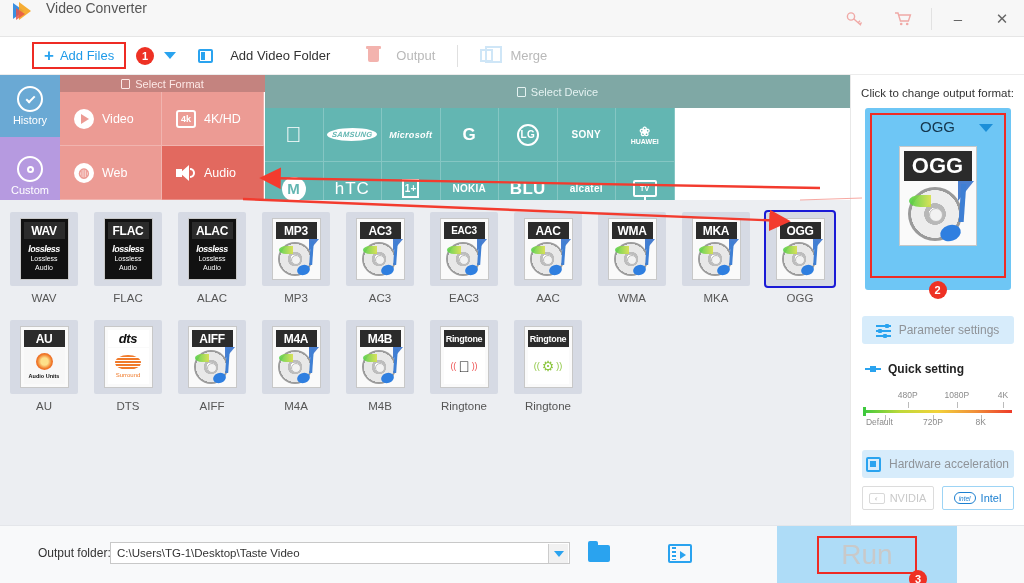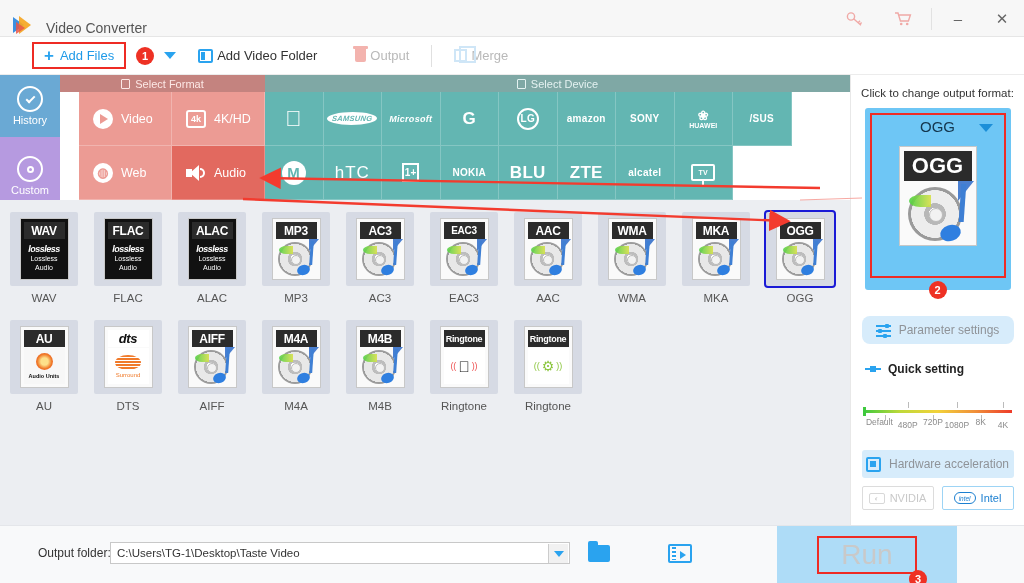--- a/index.html
+++ b/index.html
@@ -8,21 +8,21 @@
     font-family:"Liberation Sans", sans-serif;
     background:#eceef2; color:#444;
     -webkit-font-smoothing:antialiased;
   }
   .app { position:relative; width:1024px; height:583px; background:#fff; }
 
   
   .titlebar {
     position:absolute; left:0; top:0; width:1024px; height:37px;
     background:#f7f7f7; border-bottom:1px solid #e6e6e6;
-    display:flex; align-items:flex-end;
+    display:flex; align-items:flex-start;
   }
   .logo { margin-left:12px; width:22px; height:22px; position:relative; }
   .logo .tri-a{position:absolute;left:1px;top:3px;width:0;height:0;
     border-top:8px solid transparent;border-bottom:8px solid transparent;border-left:11px solid #3b8fe0;}
   .logo .tri-b{position:absolute;left:7px;top:2px;width:0;height:0;
     border-top:9px solid transparent;border-bottom:9px solid transparent;border-left:12px solid #f5a623;opacity:.92;}
   .logo .tri-c{position:absolute;left:4px;top:8px;width:0;height:0;
     border-top:6px solid transparent;border-bottom:6px solid transparent;border-left:9px solid #e8564a;opacity:.85;}
   .app-title{ margin-left:12px; font-size:14px; color:#555; }
   .tb-right{ position:absolute; right:0; top:0; height:37px; display:flex; align-items:center; }
@@ -39,21 +39,21 @@
     margin-left:32px; display:flex; align-items:center; gap:6px;
     padding:3px 10px; border:2px solid #ee2b24; color:#1f9ae8; font-size:13px; background:#fff;
   }
   .plus{ color:#2aa3ef; font-size:17px; line-height:1; font-weight:bold; }
   .badge{
     width:18px; height:18px; border-radius:50%; background:#ee3124; color:#fff;
     font-size:11px; display:flex; align-items:center; justify-content:center; font-weight:bold;
   }
   .badge-1{ margin-left:10px; }
   .caret-dn{ margin-left:10px; width:0;height:0;border-left:6px solid transparent;border-right:6px solid transparent;border-top:7px solid #29a3ef; }
-  .tb-item{ display:flex; align-items:center; gap:4px; font-size:13px; }
+  .tb-item{ display:flex; align-items:center; gap:17px; font-size:13px; }
   .tb-item.dim{ color:#b9b9b9; }
   .tb-item.on{ color:#333; }
   .ml22{ margin-left:22px;} .ml38{margin-left:38px;}
   .vsep{ width:1px; height:22px; background:#e0e0e0; margin:0 22px; }
   .ico-folderv{ width:15px;height:14px;border:2px solid #2aa3ef;border-radius:2px;position:relative;background:#fff;}
   .ico-folderv:after{content:"";position:absolute;left:1px;top:1px;width:4px;height:8px;background:#2aa3ef;}
   .ico-trash{ width:11px;height:13px;background:#f3b3ae;border-radius:0 0 2px 2px;position:relative;}
   .ico-trash:before{content:"";position:absolute;left:-2px;top:-3px;width:15px;height:3px;background:#f3b3ae;border-radius:1px;}
   .ico-merge{ width:13px;height:13px;border:2px solid #cfe6f7;position:relative;}
   .ico-merge:after{content:"";position:absolute;left:3px;top:-5px;width:13px;height:13px;border:2px solid #cfe6f7;}
@@ -63,23 +63,23 @@
   .sidecol{ position:absolute; left:0; top:0; width:60px; height:125px; }
   .side-btn{ width:60px; height:62px; display:flex; flex-direction:column; align-items:center; justify-content:center; color:#fff; font-size:11px; gap:2px;}
   .side-history{ background:#6aa9d4; }
   .side-custom{ background:#b69ae0; height:78px; }
   .circ-ico{ width:26px;height:26px;border:2px solid #fff;border-radius:50%;position:relative;display:flex;align-items:center;justify-content:center;}
   .chk{ width:9px;height:5px;border-left:2px solid #fff;border-bottom:2px solid #fff;transform:rotate(-45deg);margin-top:-2px;}
   .gear-d{ width:7px;height:7px;border:2px solid #fff;border-radius:50%;}
 
   .fmtcol{ position:absolute; left:60px; top:0; width:205px; height:125px; }
   .hdr-format{ height:17px; background:#c4837f; color:#fde8e6; font-size:11px; display:flex; align-items:center; justify-content:center; gap:5px;}
-  .hdr-device{ height:17px; background:#7fa8a5; color:#e4f2f1; font-size:11px; display:flex; align-items:center; justify-content:center; gap:5px;}
+  .hdr-device{ height:33px; background:#7fa8a5; color:#e4f2f1; font-size:11px; display:flex; align-items:center; justify-content:center; gap:5px;}
   .hdr-ico{ width:9px;height:10px;border:1.5px solid currentColor;border-radius:1px;}
-  .fmt-row{ display:flex;padding-left:19px; }
+  .fmt-row{ display:flex; }
   .fmt-cell{ width:102px; height:54px; background:#ec9b94; color:#fff; font-size:12.5px;
              display:flex; align-items:center; gap:8px; padding-left:14px; border-right:1px solid rgba(255,255,255,.25); border-bottom:1px solid rgba(255,255,255,.25);}
   .fmt-cell.sel{ background:#e2695f; }
   .ico-play{ width:20px;height:20px;border-radius:50%;background:#fff;position:relative;}
   .ico-play:after{content:"";position:absolute;left:7px;top:5px;width:0;height:0;border-top:5px solid transparent;border-bottom:5px solid transparent;border-left:8px solid #ec9b94;}
   .ico-4k{ width:20px;height:18px;border:2px solid #fff;border-radius:3px; font-size:9px; font-weight:bold; display:flex;align-items:center;justify-content:center;}
   .ico-web{ width:20px;height:20px;border-radius:50%;background:#fff;color:#ec9b94;font-size:13px;display:flex;align-items:center;justify-content:center;font-weight:bold;}
   .ico-spk{ width:20px;height:16px;position:relative;}
   .ico-spk .bx{position:absolute;left:0;top:4px;width:6px;height:8px;background:#fff;}
   .ico-spk .cn{position:absolute;left:4px;top:0;width:0;height:0;border-top:8px solid transparent;border-bottom:8px solid transparent;border-right:9px solid #fff;}
@@ -156,34 +156,34 @@
   .out-disc{ position:absolute; left:8px; top:40px; width:54px; height:54px; border-radius:50%;
       background:radial-gradient(circle at 50% 50%, #fff 0 16%, #b8b8b8 17% 28%, #ededed 29% 62%, #9a9a9a 63% 80%, #dcdcdc 81% 100%);}
   .out-disc:after{content:"";position:absolute;left:21px;top:21px;width:12px;height:12px;border-radius:50%;background:#f2f2f2;border:1px solid #bbb;}
   .out-discclr{position:absolute;left:9px;top:48px;width:22px;height:12px;background:linear-gradient(90deg,#4ad13f,#d8e04a);border-radius:50% 0 0 50%;opacity:.9;}
   .out-note{position:absolute;right:2px;top:34px;width:36px;height:62px;}
   .out-note .stem{position:absolute;right:9px;top:3px;width:5px;height:38px;background:#3e7fd4;transform:skewX(-4deg);}
   .out-note .flag{position:absolute;right:0;top:0;width:0;height:0;border-left:16px solid #4a7fd0;border-bottom:20px solid transparent;}
   .out-note .head{position:absolute;right:13px;bottom:2px;width:21px;height:16px;border-radius:50%;background:#2f7fe0;transform:rotate(-18deg);}
   .badge-2{ position:absolute; left:50%; transform:translateX(-50%); bottom:-9px; width:18px;height:18px;border-radius:50%;background:#ee3124;color:#fff;font-size:11px;display:flex;align-items:center;justify-content:center;font-weight:bold;}
 
-  .param-btn{ margin:26px auto 0; width:152px; height:28px; background:#d7ecfb; border-radius:8px;
+  .param-btn{ margin:26px auto 0; width:152px; height:28px; background:#d7ecfb; border-radius:3px;
       display:flex; align-items:center; justify-content:center; gap:8px; font-size:12px; color:#8f9398;}
   .ico-param{ width:15px;height:13px;position:relative;}
   .ico-param i{position:absolute;left:0;height:2px;background:#2aa3ef;}
   .ico-param i:nth-child(1){top:1px;width:15px;} .ico-param i:nth-child(2){top:6px;width:15px;} .ico-param i:nth-child(3){top:11px;width:15px;}
   .ico-param b{position:absolute;width:4px;height:4px;background:#2aa3ef;border-radius:1px;}
   .ico-param b:nth-child(4){top:0;left:9px;} .ico-param b:nth-child(5){top:5px;left:2px;} .ico-param b:nth-child(6){top:10px;left:7px;}
 
   .quick-hd{ margin:18px 0 0 14px; display:flex; align-items:center; gap:7px; font-size:12px; color:#222; font-weight:bold;}
   .qslider{ position:relative; margin:14px 12px 0; height:44px;}
   .qbar{ position:absolute; left:0; right:0; top:20px; height:3px; background:linear-gradient(90deg,#3ec93e,#bfd93a,#f2d23a,#f0903a,#ee3b2a);}
   .qtick{ position:absolute; width:1px; height:6px; background:#bbb; }
   .qlab{ position:absolute; font-size:8.5px; color:#8b8b8b; transform:translateX(-50%); white-space:nowrap;}
-  .qlab.top{ top:0;margin-top:30px; } .qlab.bot{ top:27px; }
+  .qlab.top{ top:0; } .qlab.bot{ top:27px; }
   .qslider .handle{ position:absolute; left:0; top:17px; width:3px; height:9px; background:#3ec93e; }
 
   .hw-btn{ margin:16px auto 0; width:152px; height:28px; background:#d7ecfb; border-radius:3px;
       display:flex; align-items:center; justify-content:center; gap:8px; font-size:12px; color:#8f9398;}
   .ico-chip{ width:15px;height:15px;border:2px solid #2aa3ef;border-radius:2px;display:flex;align-items:center;justify-content:center;}
   .ico-chip i{ width:6px;height:6px;background:#2aa3ef;}
   .accel-row{ margin:8px auto 0; width:152px; display:flex; gap:8px;}
   .accel{ flex:1; height:24px; border:1px solid #dcdcdc; border-radius:2px; display:flex; align-items:center; justify-content:center; gap:5px; font-size:11px; color:#c9c9c9; background:#fff;}
   .accel.on{ border-color:#9dd4f5; color:#1b7fd0; }
   .nv{ width:16px;height:11px;border:1px solid #d8d8d8;border-radius:2px;display:flex;align-items:center;justify-content:center;font-size:7px;color:#d0d0d0;}
@@ -330,55 +330,46 @@
           </div>
         <div class="dev-cell f16">
             <span>G</span>
           </div>
         <div class="dev-cell">
             <span class="circ-wh">
               <span>LG</span>
             </span>
           </div>
         <div class="dev-cell f10">
-            <span>amazon</span>
-          </div>
-        <div class="dev-cell f10">
             <span>SONY</span>
           </div>
         <div class="dev-cell">
           <div style="display:flex;flex-direction:column;align-items:center;line-height:1">
             <span style="font-size:13px">❀</span>
             <span class="huawei-w">HUAWEI</span>
           </div>
         </div>
-        <div class="dev-cell f10">
-            <span>/SUS</span>
-          </div>
       </div>
       <div class="dev-row">
         <div class="dev-cell">
             <span class="mot">M</span>
           </div>
         <div class="dev-cell f13">
             <span style="font-weight:normal;letter-spacing:1px">hTC</span>
           </div>
         <div class="dev-cell">
             <span class="sq-wh">
               <span>1+</span>
             </span>
           </div>
         <div class="dev-cell f10">
             <span>NOKIA</span>
           </div>
         <div class="dev-cell f13">
             <span>BLU</span>
-          </div>
-        <div class="dev-cell f13">
-            <span>ZTE</span>
           </div>
         <div class="dev-cell f10">
             <span style="font-weight:bold">alcatel</span>
           </div>
         <div class="dev-cell">
             <span class="tvbox">
               <span>TV</span>
             </span>
           </div>
       </div>

